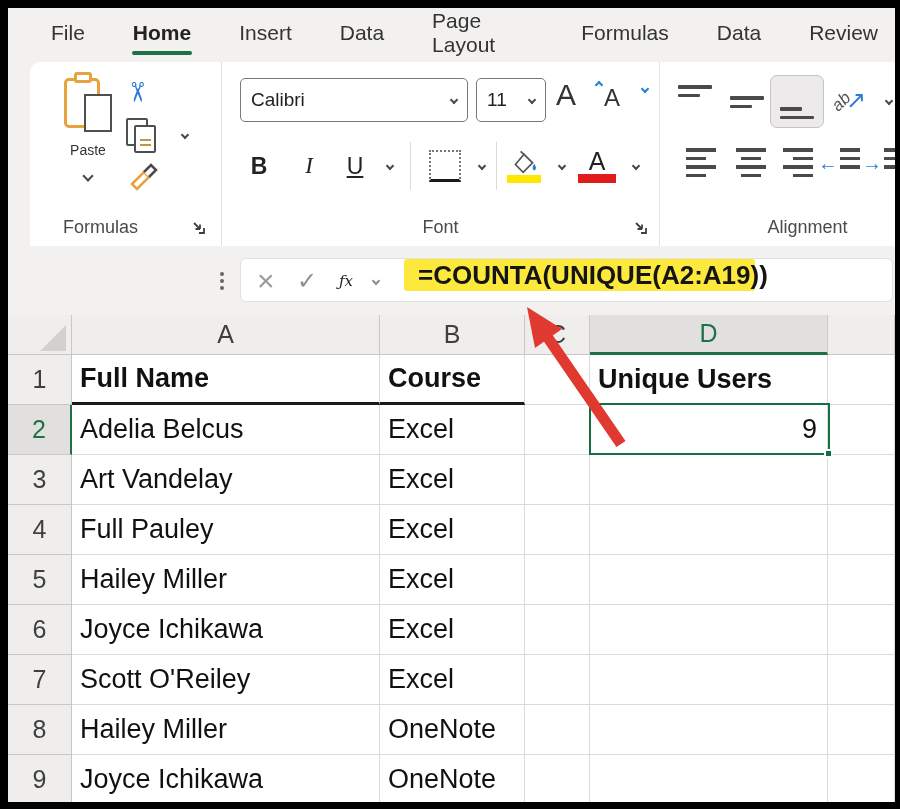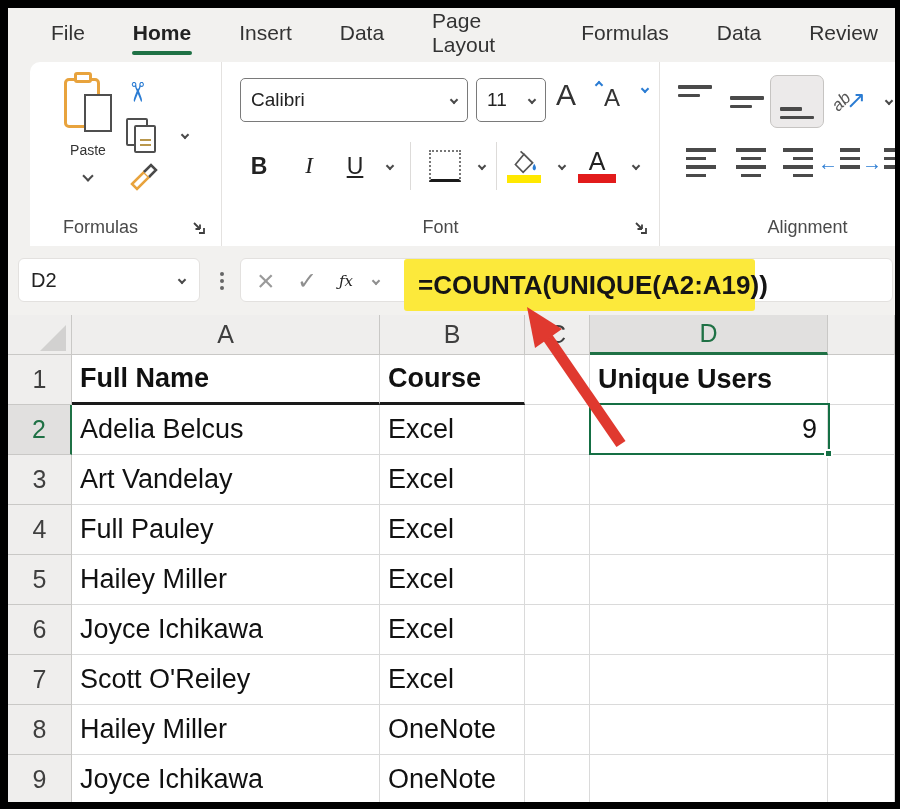--- a/index.html
+++ b/index.html
@@ -90,21 +90,21 @@
   
   .fbar { position:absolute; left:0; top:244px; width:887px; height:56px; }
   .name-box { position:absolute; left:10px; top:6px; width:182px; height:44px; background:#fff; border:1px solid #e3e1df; border-radius:6px; display:flex; align-items:center; padding:0 12px; font-size:20px; color:#222; }
   .name-box .chev { position:absolute; right:14px; }
   .vdots { position:absolute; left:212px; top:20px; width:4px; height:4px; background:#666; border-radius:50%; box-shadow:0 7px 0 #666, 0 14px 0 #666; }
   .fx-area { position:absolute; left:232px; top:6px; width:653px; height:44px; background:#fff; border:1px solid #e3e1df; border-radius:6px; }
   .fx-cancel { position:absolute; left:16px; top:2px; font-size:30px; color:#9a9a9a; line-height:40px; }
   .fx-enter { position:absolute; left:56px; top:0; font-size:24px; color:#8f8f8f; line-height:44px; }
   .fx-btn { position:absolute; left:98px; top:0; font-size:15px; font-style:italic; font-family:"DejaVu Serif", serif; color:#222; line-height:44px; }
   .fx-chev { position:absolute; left:132px; top:19px; border-color:#8f8f8f; }
-  .formula-hl { position:absolute; left:163px; top:0; width:351px; height:52px; background:var(--highlight-yellow,#fce93b); border-radius:3px; display:flex; align-items:center; padding-left:14px; font-size:26px; font-weight:600; color:#151515; white-space:nowrap; }
+  .formula-hl { position:absolute; left:163px; top:0; width:351px; height:32px; background:var(--highlight-yellow,#fce93b); border-radius:3px; display:flex; align-items:center; padding-left:14px; font-size:26px; font-weight:600; color:#151515; white-space:nowrap; }
 
   
   .sheet { position:absolute; left:0; top:307px; width:887px; height:487px; background:#fff; display:grid; grid-template-columns:64px 308px 145px 65px 238px 67px; grid-template-rows:40px repeat(9,50px); overflow:hidden; }
   .ch, .rh { background:#efeeed; border-right:1px solid #c9c8c6; border-bottom:1px solid #c9c8c6; color:#3f3f3f; display:flex; align-items:center; justify-content:center; font-size:25px; position:relative; }
   .ch.sel { background:#e1e0df; color:var(--excel-green,#1f7145); border-bottom:3px solid var(--excel-green,#1f7145); }
   .rh.sel { background:#e1e0df; color:var(--excel-green,#1f7145); border-right:2px solid var(--excel-green,#1f7145); }
   .corner { background:#efeeed; border-right:1px solid #c9c8c6; border-bottom:1px solid #c9c8c6; position:relative; }
   .corner .tri { position:absolute; right:5px; bottom:3px; width:0; height:0; border-left:26px solid transparent; border-bottom:26px solid #d2d1d0; }
   .c { border-right:1px solid #dadada; border-bottom:1px solid #dadada; display:flex; align-items:center; padding:4px 8px; font-size:27px; color:#111; white-space:nowrap; overflow:visible; }
   .c.bold { font-weight:700; }
@@ -284,24 +284,20 @@
               <i></i>
               <i></i>
               <i></i>
             </div>
         </div>
         <div class="grp-label" style="left:60px;right:0;">Alignment</div>
       </div>
     </div>
 
     <div class="fbar">
-      <div class="name-box">
-        <span>D2</span>
-        <span class="chev sm"></span>
-      </div>
       <span class="vdots"></span>
       <div class="fx-area">
         <span class="fx-cancel">×</span>
         <span class="fx-enter">✓</span>
         <span class="fx-btn">ƒx</span>
         <span class="chev sm fx-chev"></span>
         <div class="formula-hl">
           <span>=COUNTA(UNIQUE(A2:A19))</span>
         </div>
       </div>

